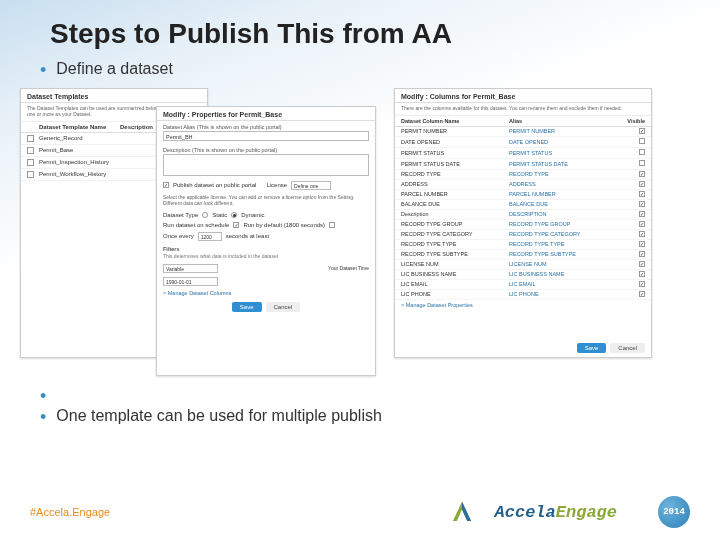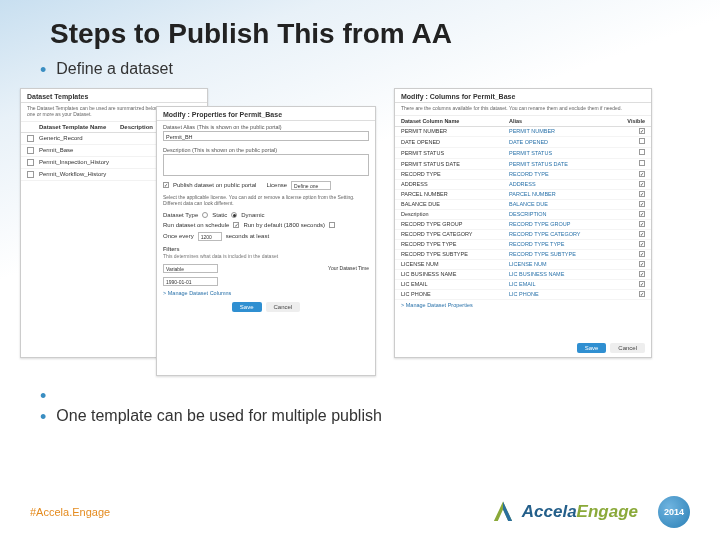--- a/index.html
+++ b/index.html
@@ -41,26 +41,26 @@
   .btn.sec { background: #eee; color: #444; }
   .cols { display: flex; padding: 2px 6px; font-weight: bold; border-bottom: 1px solid #ddd; font-size: 5.5px; }
   .cols .a { flex: 1.1; } .cols .b { flex: 1.1; } .cols .c { width: 28px; text-align: right; }
   .crow { display: flex; align-items: center; padding: 1.5px 6px; border-bottom: 1px solid #f4f4f4; font-size: 5.5px; }
   .crow .a { flex: 1.1; color: #333; } .crow .b { flex: 1.1; color: #2a72aa; }
   .crow .c { width: 28px; text-align: right; }
   .crow .cb { width: 6px; height: 6px; border: 1px solid #999; display: inline-block; }
   .crow .cb.checked::after { content: "✓"; font-size: 5px; line-height: 5px; color: #333; display: block; }
   .footer { position: absolute; bottom: 12px; left: 0; right: 0; display: flex; align-items: center; justify-content: space-between; padding: 0 30px; }
   .hashtag { color: #e48b1f; font-size: 11px; }
-  .logo { display: flex; align-items: center; gap: 6px; }
+  .logo { display: flex; align-items: center; gap: 20px; font-family: Liberation Mono, monospace; }
   .logo .mark { width: 26px; height: 26px; }
   .logo .txt { font-size: 17px; font-style: italic; }
   .logo .txt .a { color: #245f8a; font-weight: 600; }
   .logo .txt .b { color: #8aa939; font-weight: 600; }
-  .badge { width: 32px; height: 32px; border-radius: 50%; background: radial-gradient(circle at 35% 35%, #6fb4e0, #2a7fb5); color: #fff; font-size: 9px; font-weight: bold; display: flex; align-items: center; justify-content: center; margin-left: 14px; }
+  .badge { width: 32px; height: 32px; border-radius: 50%; background: radial-gradient(circle at 35% 35%, #6fb4e0, #2a7fb5); color: #fff; font-size: 9px; font-weight: bold; display: flex; align-items: center; justify-content: center; margin-left: 21px; }
   .botbtns { position: absolute; bottom: 4px; right: 6px; display: flex; gap: 4px; }
 </style>
 </head>
 <body>
 
 <div class="title">Steps to Publish This from AA</div>
 
 <div class="bullet">
   <span class="dot">•</span>
   <span>Define a dataset</span>

